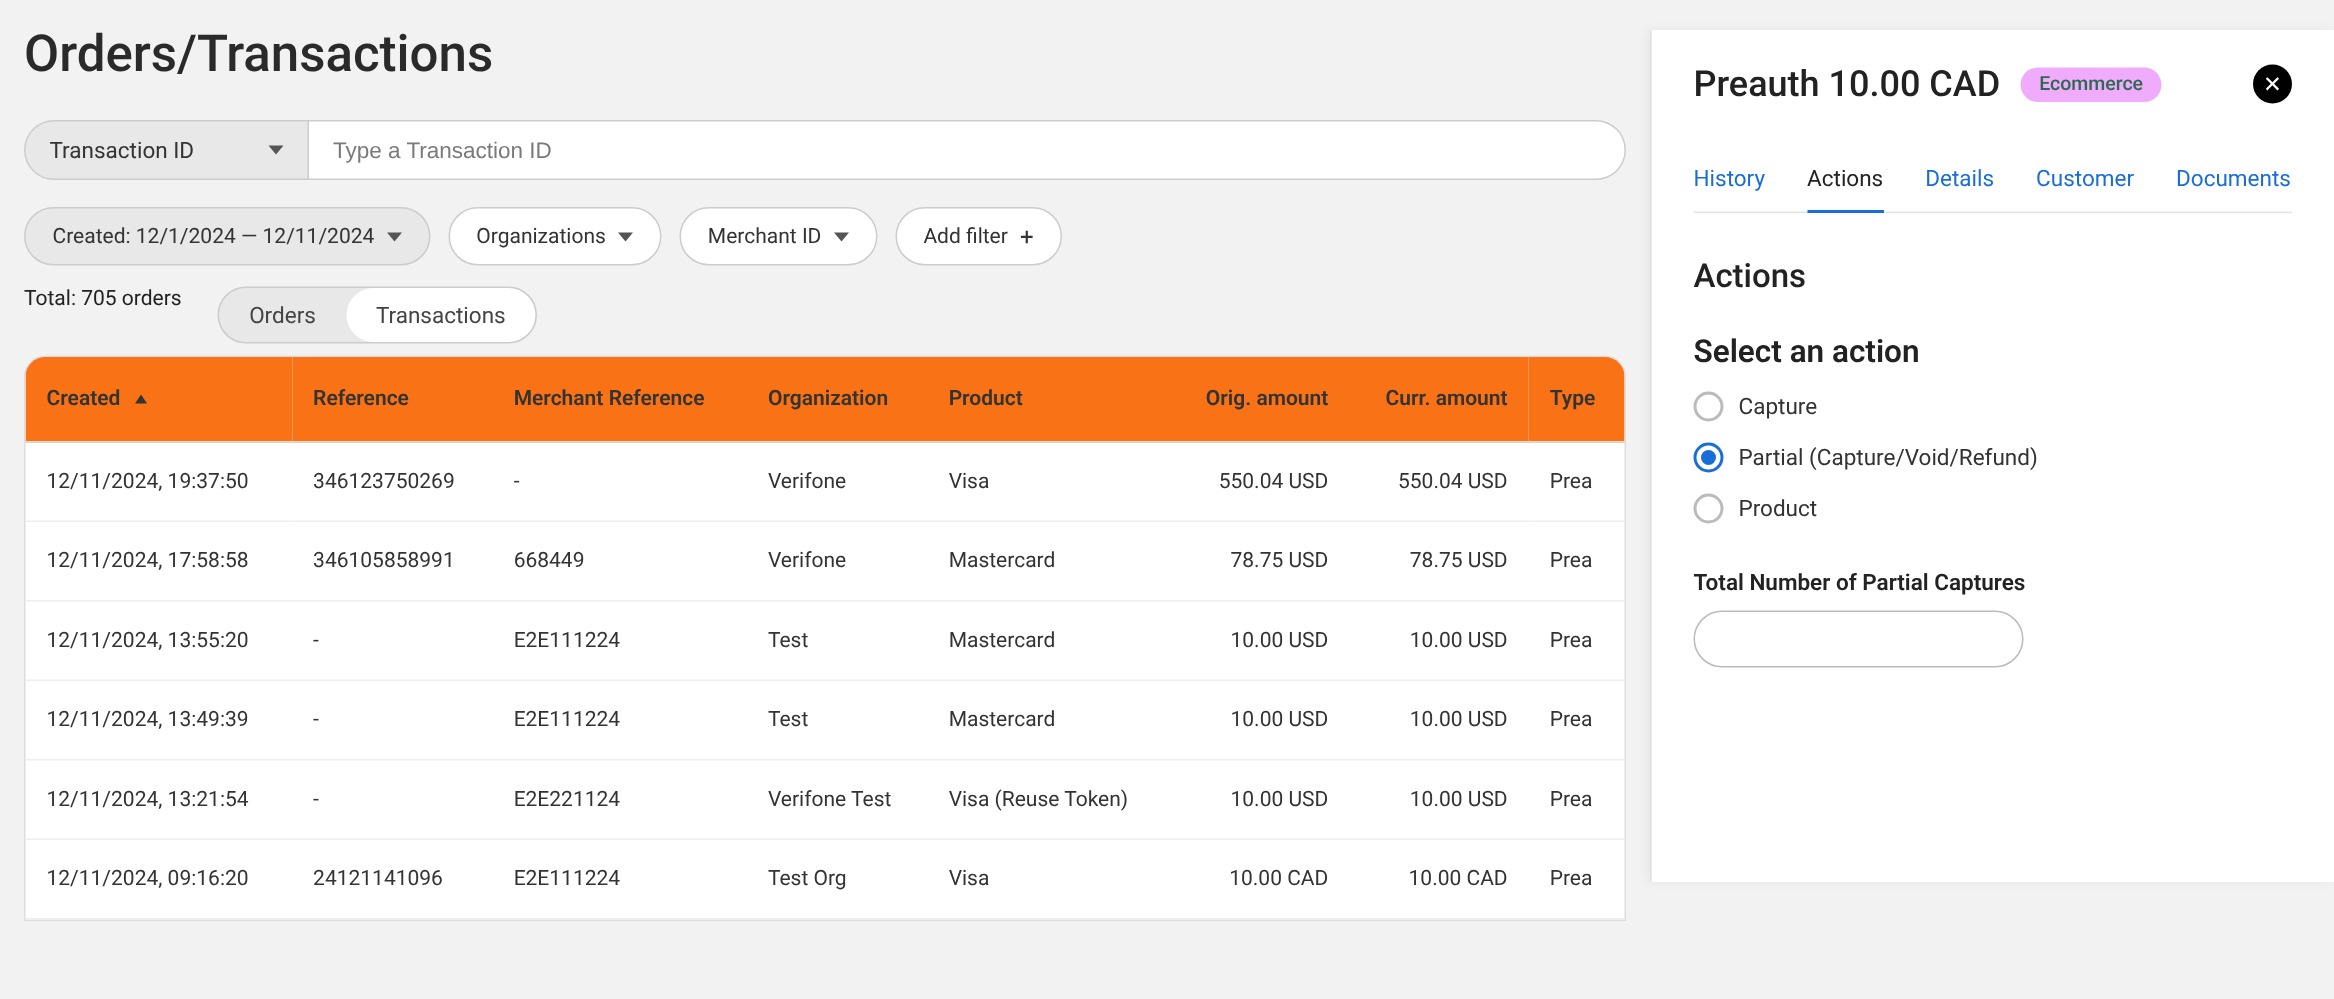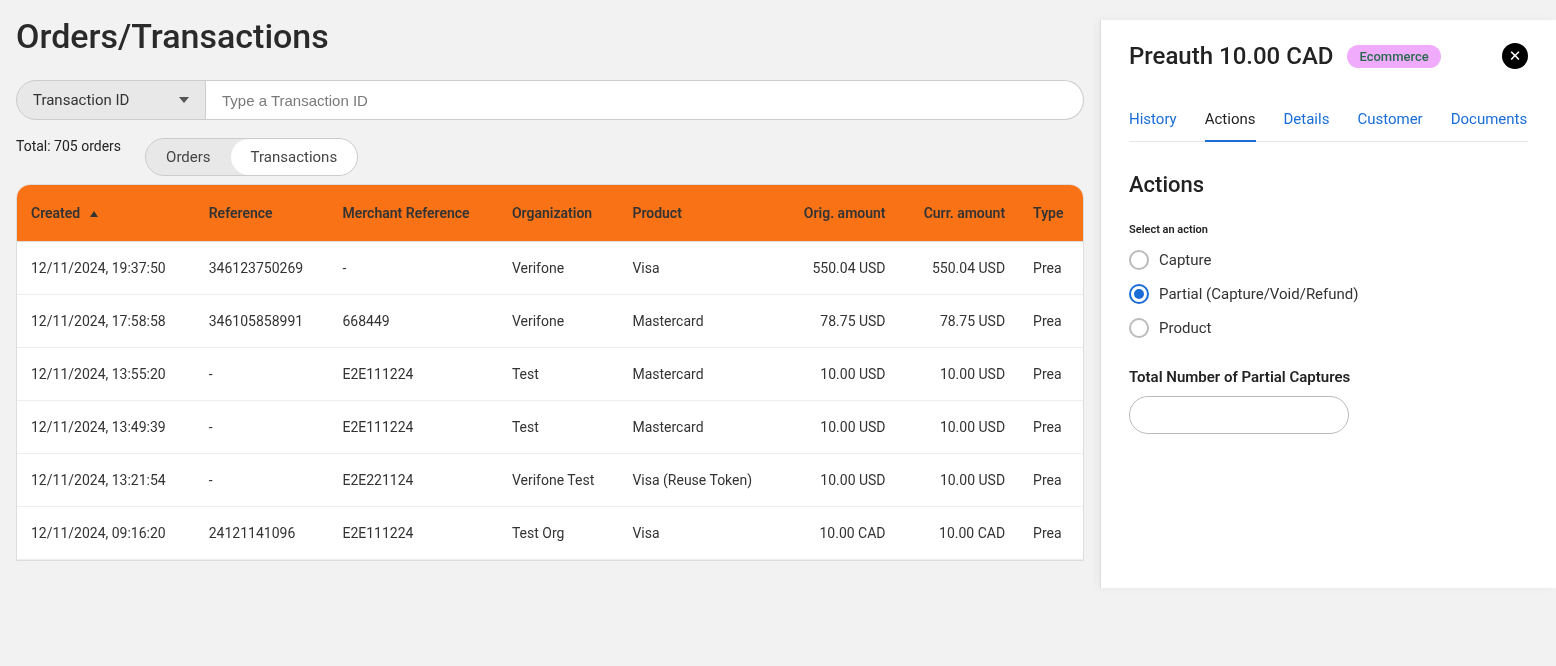--- a/index.html
+++ b/index.html
@@ -225,21 +225,21 @@
       border-bottom: 2px solid #1a6dd6;
       margin-bottom: -1px;
     }
     .section-heading {
       font-size: 22px;
       font-weight: 500;
       color: #222;
       margin-bottom: 26px;
     }
     .section-label {
-      font-size: 11px;
+      font-size: 21px;
       color: #222;
       font-weight: 600;
       margin-bottom: 14px;
     }
     .radio-group {
       display: flex;
       flex-direction: column;
       gap: 14px;
       margin-bottom: 30px;
     }
@@ -291,20 +291,38 @@
   <h1 class="page-title">Orders/Transactions</h1>
 
   <div class="search-row">
     <div class="search-select">
       <span>Transaction ID</span>
       <span class="chevron-down"></span>
     </div>
     <input class="search-input" type="text" placeholder="Type a Transaction ID" style="">
   </div>
 
+  <div class="filter-row">
+    <div class="chip filled">
+      <span>Created: 12/1/2024 — 12/11/2024</span>
+      <span class="chevron-down"></span>
+    </div>
+    <div class="chip">
+      <span>Organizations</span>
+      <span class="chevron-down"></span>
+    </div>
+    <div class="chip">
+      <span>Merchant ID</span>
+      <span class="chevron-down"></span>
+    </div>
+    <div class="chip">
+      <span>Add filter</span>
+      <span class="plus-icon">+</span>
+    </div>
+  </div>
 
   <div class="total-row">
     <span class="total-text">Total: 705 orders</span>
     <div class="tab-group">
       <div class="tab">Orders</div>
       <div class="tab active">Transactions</div>
     </div>
   </div>
 
   <div class="table-wrap">

